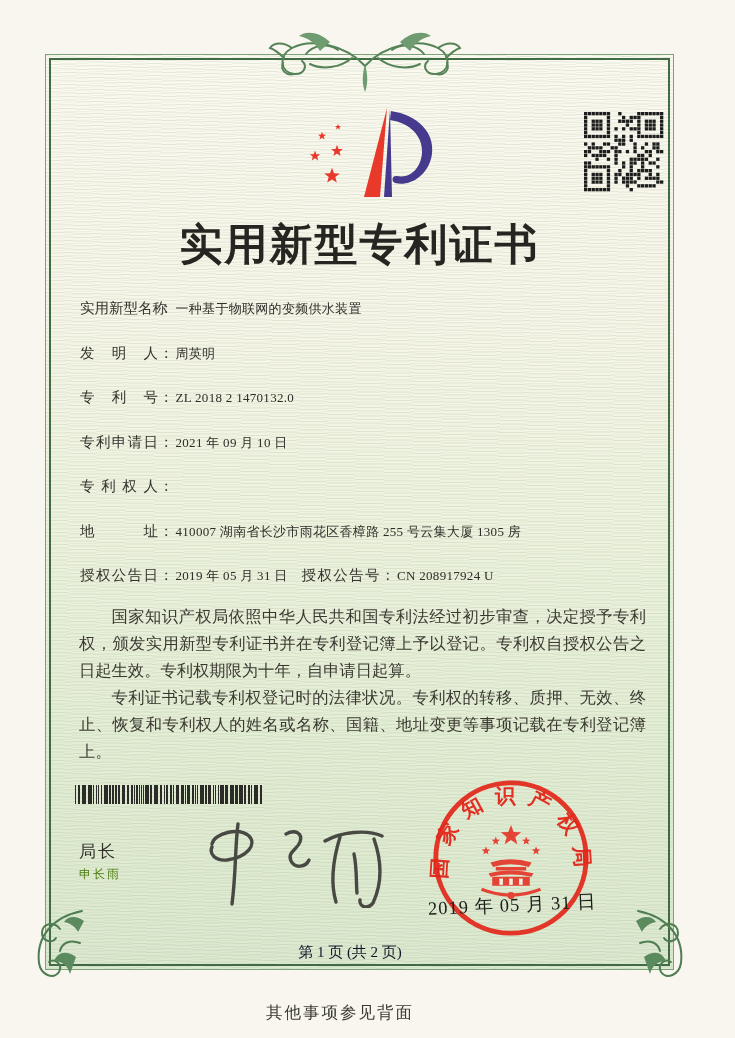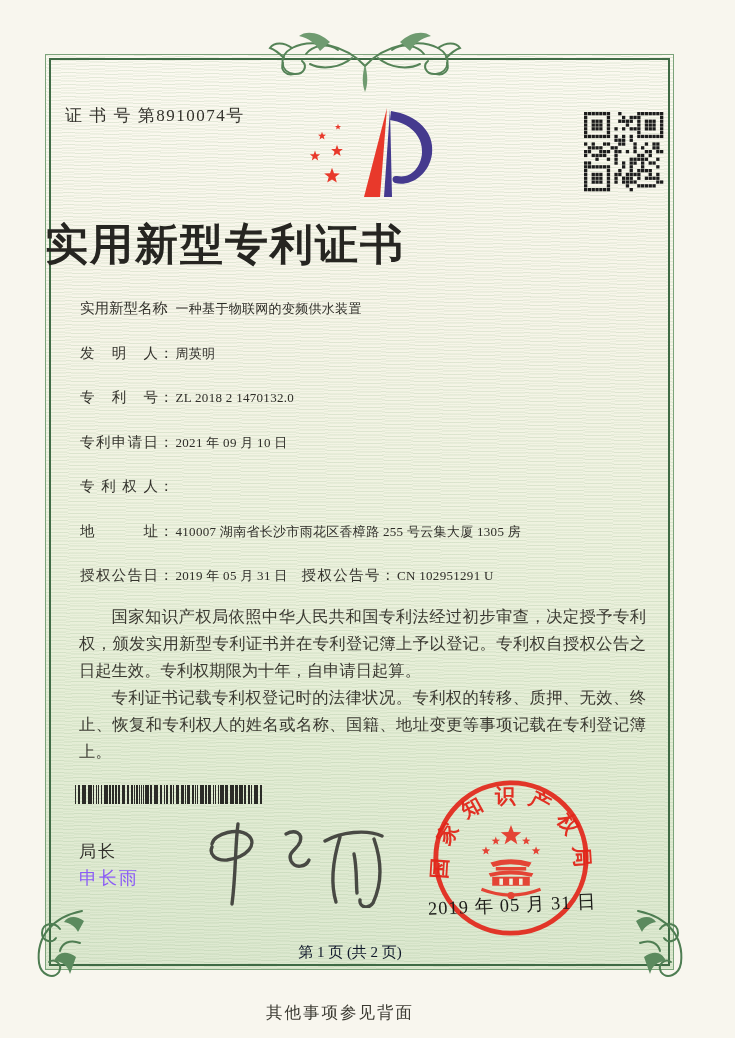--- a/index.html
+++ b/index.html
@@ -21,42 +21,42 @@
       linear-gradient(180deg,#fbf9f0 0%,#f7f5e9 28%,#eef2df 52%,#e4edd5 74%,#dce8cf 100%);
   }
   .cert-frame-inner{
     position:absolute;inset:3px;border:2.5px solid #3f6b45;pointer-events:none;
   }
   
   .cert-no{position:absolute;left:65px;top:104px;font-size:17px;letter-spacing:1.5px;color:#33322c;}
   .logo{position:absolute;left:295px;top:97px;width:150px;height:106px;}
   .qr{position:absolute;left:584px;top:112px;width:80px;height:81px;}
   .title{
-    position:absolute;left:45px;top:216px;width:629px;text-align:left;
+    position:absolute;left:45px;top:216px;width:629px;text-align:center;
     font-size:43px;font-weight:bold;letter-spacing:2px;color:#262521;
   }
   
   .fields{position:absolute;left:80px;top:299px;width:566px;}
   .field-row{display:flex;align-items:baseline;height:24px;margin-bottom:20.5px;white-space:nowrap;}
   .pair{display:flex;align-items:baseline;}
   .pair.second{margin-left:14px;justify-content:flex-end;}
   .f-label{
     width:78px;font-size:14.5px;color:#34332d;
     text-align:justify;text-align-last:justify;display:inline-block;
   }
   .f-colon{font-size:14.5px;margin:0 2px 0 1px;color:#34332d;}
   .f-value{font-size:13px;color:#2e2d28;letter-spacing:0.3px;}
   
   .body-text{position:absolute;left:79px;top:603px;width:567px;font-size:16.3px;line-height:27px;color:#3a3931;}
   .body-text p{margin:0;text-indent:2em;text-align:justify;}
   
   .barcode{position:absolute;left:75px;top:785px;width:190px;height:19px;}
   
   .signer-title{position:absolute;left:79px;top:840px;font-size:17px;letter-spacing:2px;color:#33322c;}
-  .signer-name{position:absolute;left:79px;top:866px;font-size:18px;letter-spacing:2px;color:#8b5cf6;}
+  .signer-name{position:absolute;left:79px;top:866px;font-size:12px;letter-spacing:2px;color:#4d7c0f;}
   .signature{position:absolute;left:194px;top:816px;width:205px;height:92px;}
   
   .seal{position:absolute;left:424px;top:773px;width:174px;height:170px;}
   .seal-date{
     position:absolute;left:428px;top:892px;width:175px;font-size:18.5px;
     color:#1d1d1a;letter-spacing:1px;transform:rotate(-2.5deg);white-space:nowrap;
   }
   
   .page-info{position:absolute;left:45px;top:943px;width:610px;text-align:center;font-size:15px;color:#0f172a;}
   .back-note{position:absolute;left:266px;top:1002px;font-size:16.5px;letter-spacing:2px;color:#3a3931;}
@@ -108,21 +108,20 @@
       <path d="M62,8 C32,14 16,34 19,60 C21,72 33,77 39,69 C43,61 35,55 29,59"></path>
       <path d="M40,26 C34,18 22,20 22,30 C22,38 32,41 36,35"></path>
       <path d="M60,40 C50,36 42,40 40,48"></path>
     </g>
     <g fill="#5b8a5e">
       <path d="M56,54 C46,47 38,49 34,58 C42,58 48,63 50,71 Z"></path>
       <path d="M64,18 C56,12 48,13 44,19 C50,20 56,24 58,29 Z"></path>
     </g>
   </svg>
 
-  <div class="cert-no">证 书 号 第8910074号</div>
 
   <svg class="logo" viewBox="0 0 150 106">
     <polygon fill="#e8392b" points="92,11 85,100 69,100"></polygon>
     <polygon fill="#453a8e" points="95,12 97,100 89,100"></polygon>
     <path fill="#453a8e" d="M96,14 C122,18 140,35 137,57 C134,79 114,90 100,86 C96,84 97,78 102,79 C115,82 126,71 127,56 C128,39 115,26 95,23 Z"></path>
     <g fill="#e8392b">
       <polygon points="43.0,26.8 43.8,28.9 46.0,29.0 44.3,30.4 44.9,32.6 43.0,31.3 41.1,32.6 41.7,30.4 40.0,29.0 42.2,28.9"></polygon>
       <polygon points="27.0,34.8 28.0,37.6 31.0,37.7 28.7,39.5 29.5,42.4 27.0,40.8 24.5,42.4 25.3,39.5 23.0,37.7 26.0,37.6"></polygon>
       <polygon points="42.0,47.8 43.5,51.9 47.9,52.1 44.5,54.8 45.6,59.0 42.0,56.6 38.4,59.0 39.5,54.8 36.1,52.1 40.5,51.9"></polygon>
       <polygon points="20.0,53.6 21.3,57.2 25.1,57.3 22.2,59.7 23.2,63.4 20.0,61.3 16.8,63.4 17.8,59.7 14.9,57.3 18.7,57.2"></polygon>
@@ -401,21 +400,21 @@
     </div>
     <div class="field-row">
       <div class="pair">
           <span class="f-label">授权公告日</span>
           <span class="f-colon">：</span>
           <span class="f-value">2019 年 05 月 31 日</span>
         </div>
       <div class="pair second">
           <span class="f-label">授权公告号</span>
           <span class="f-colon">：</span>
-          <span class="f-value">CN 102951291 U</span>
+          <span class="f-value">CN 208917924 U</span>
         </div>
     </div>
   </div>
 
   <div class="body-text">
     <p>国家知识产权局依照中华人民共和国专利法经过初步审查，决定授予专利权，颁发实用新型专利证书并在专利登记簿上予以登记。专利权自授权公告之日起生效。专利权期限为十年，自申请日起算。</p>
     <p>专利证书记载专利权登记时的法律状况。专利权的转移、质押、无效、终止、恢复和专利权人的姓名或名称、国籍、地址变更等事项记载在专利登记簿上。</p>
   </div>
 
   <div class="barcode">

